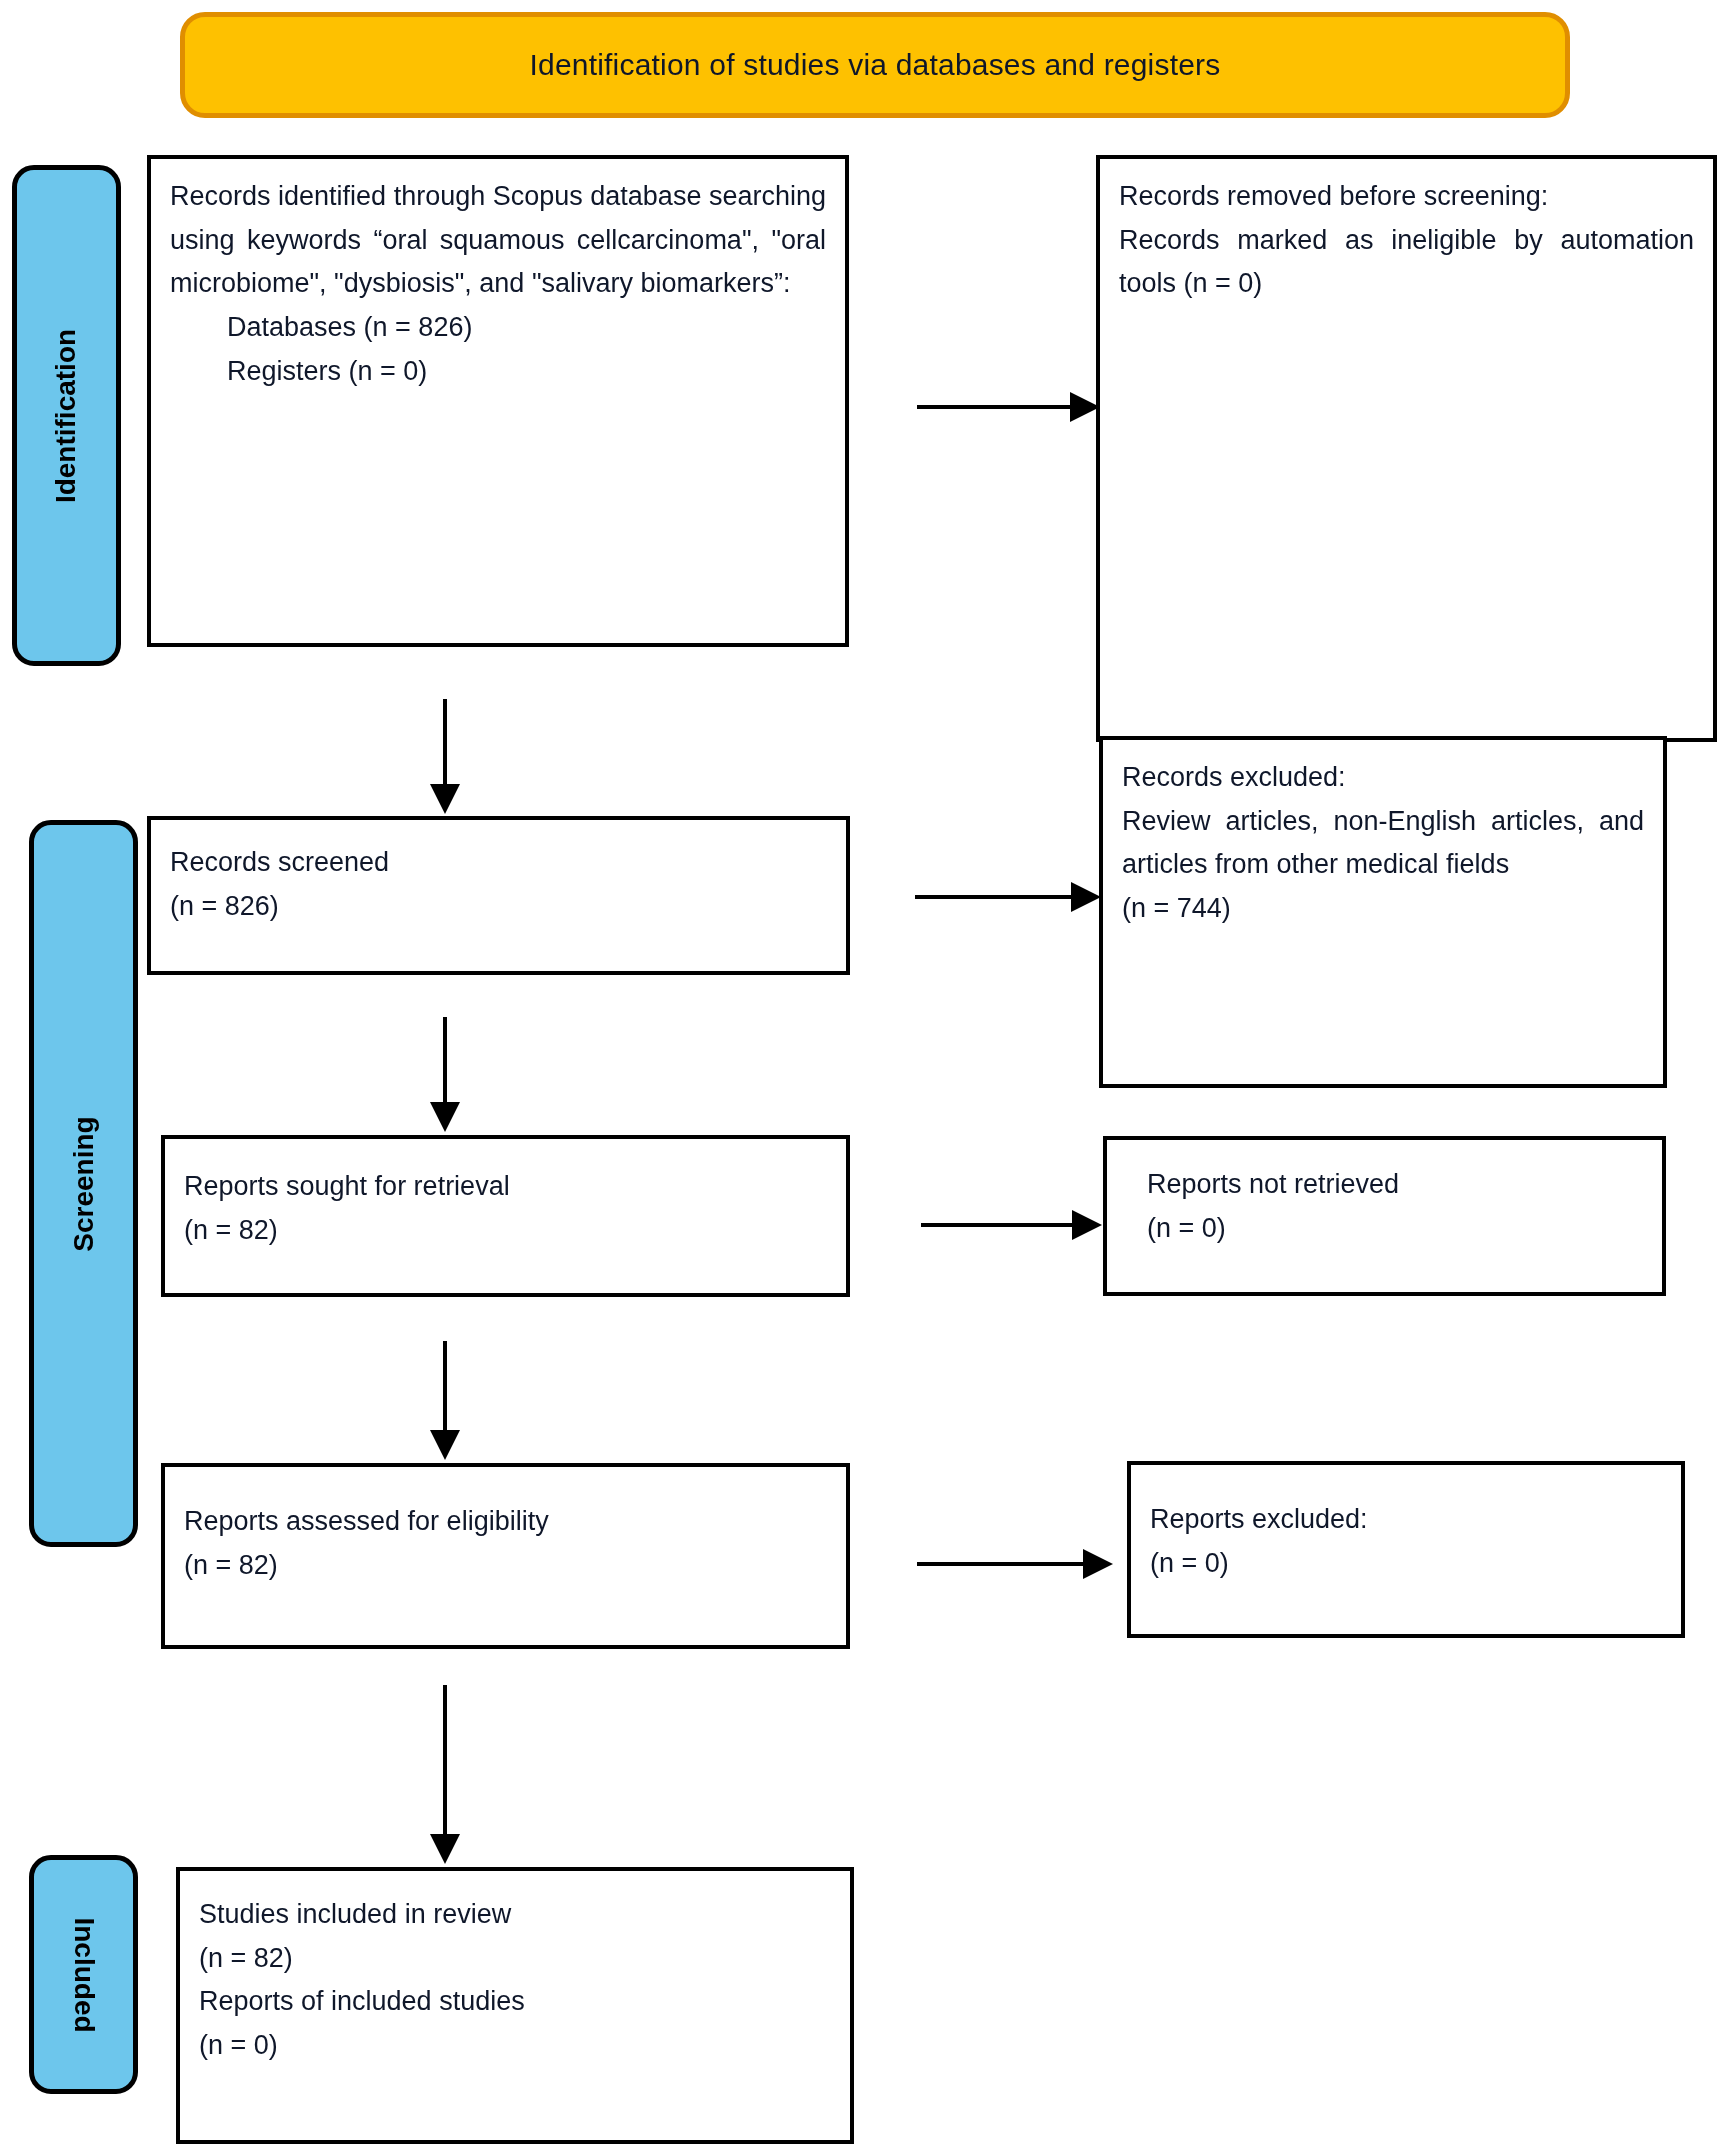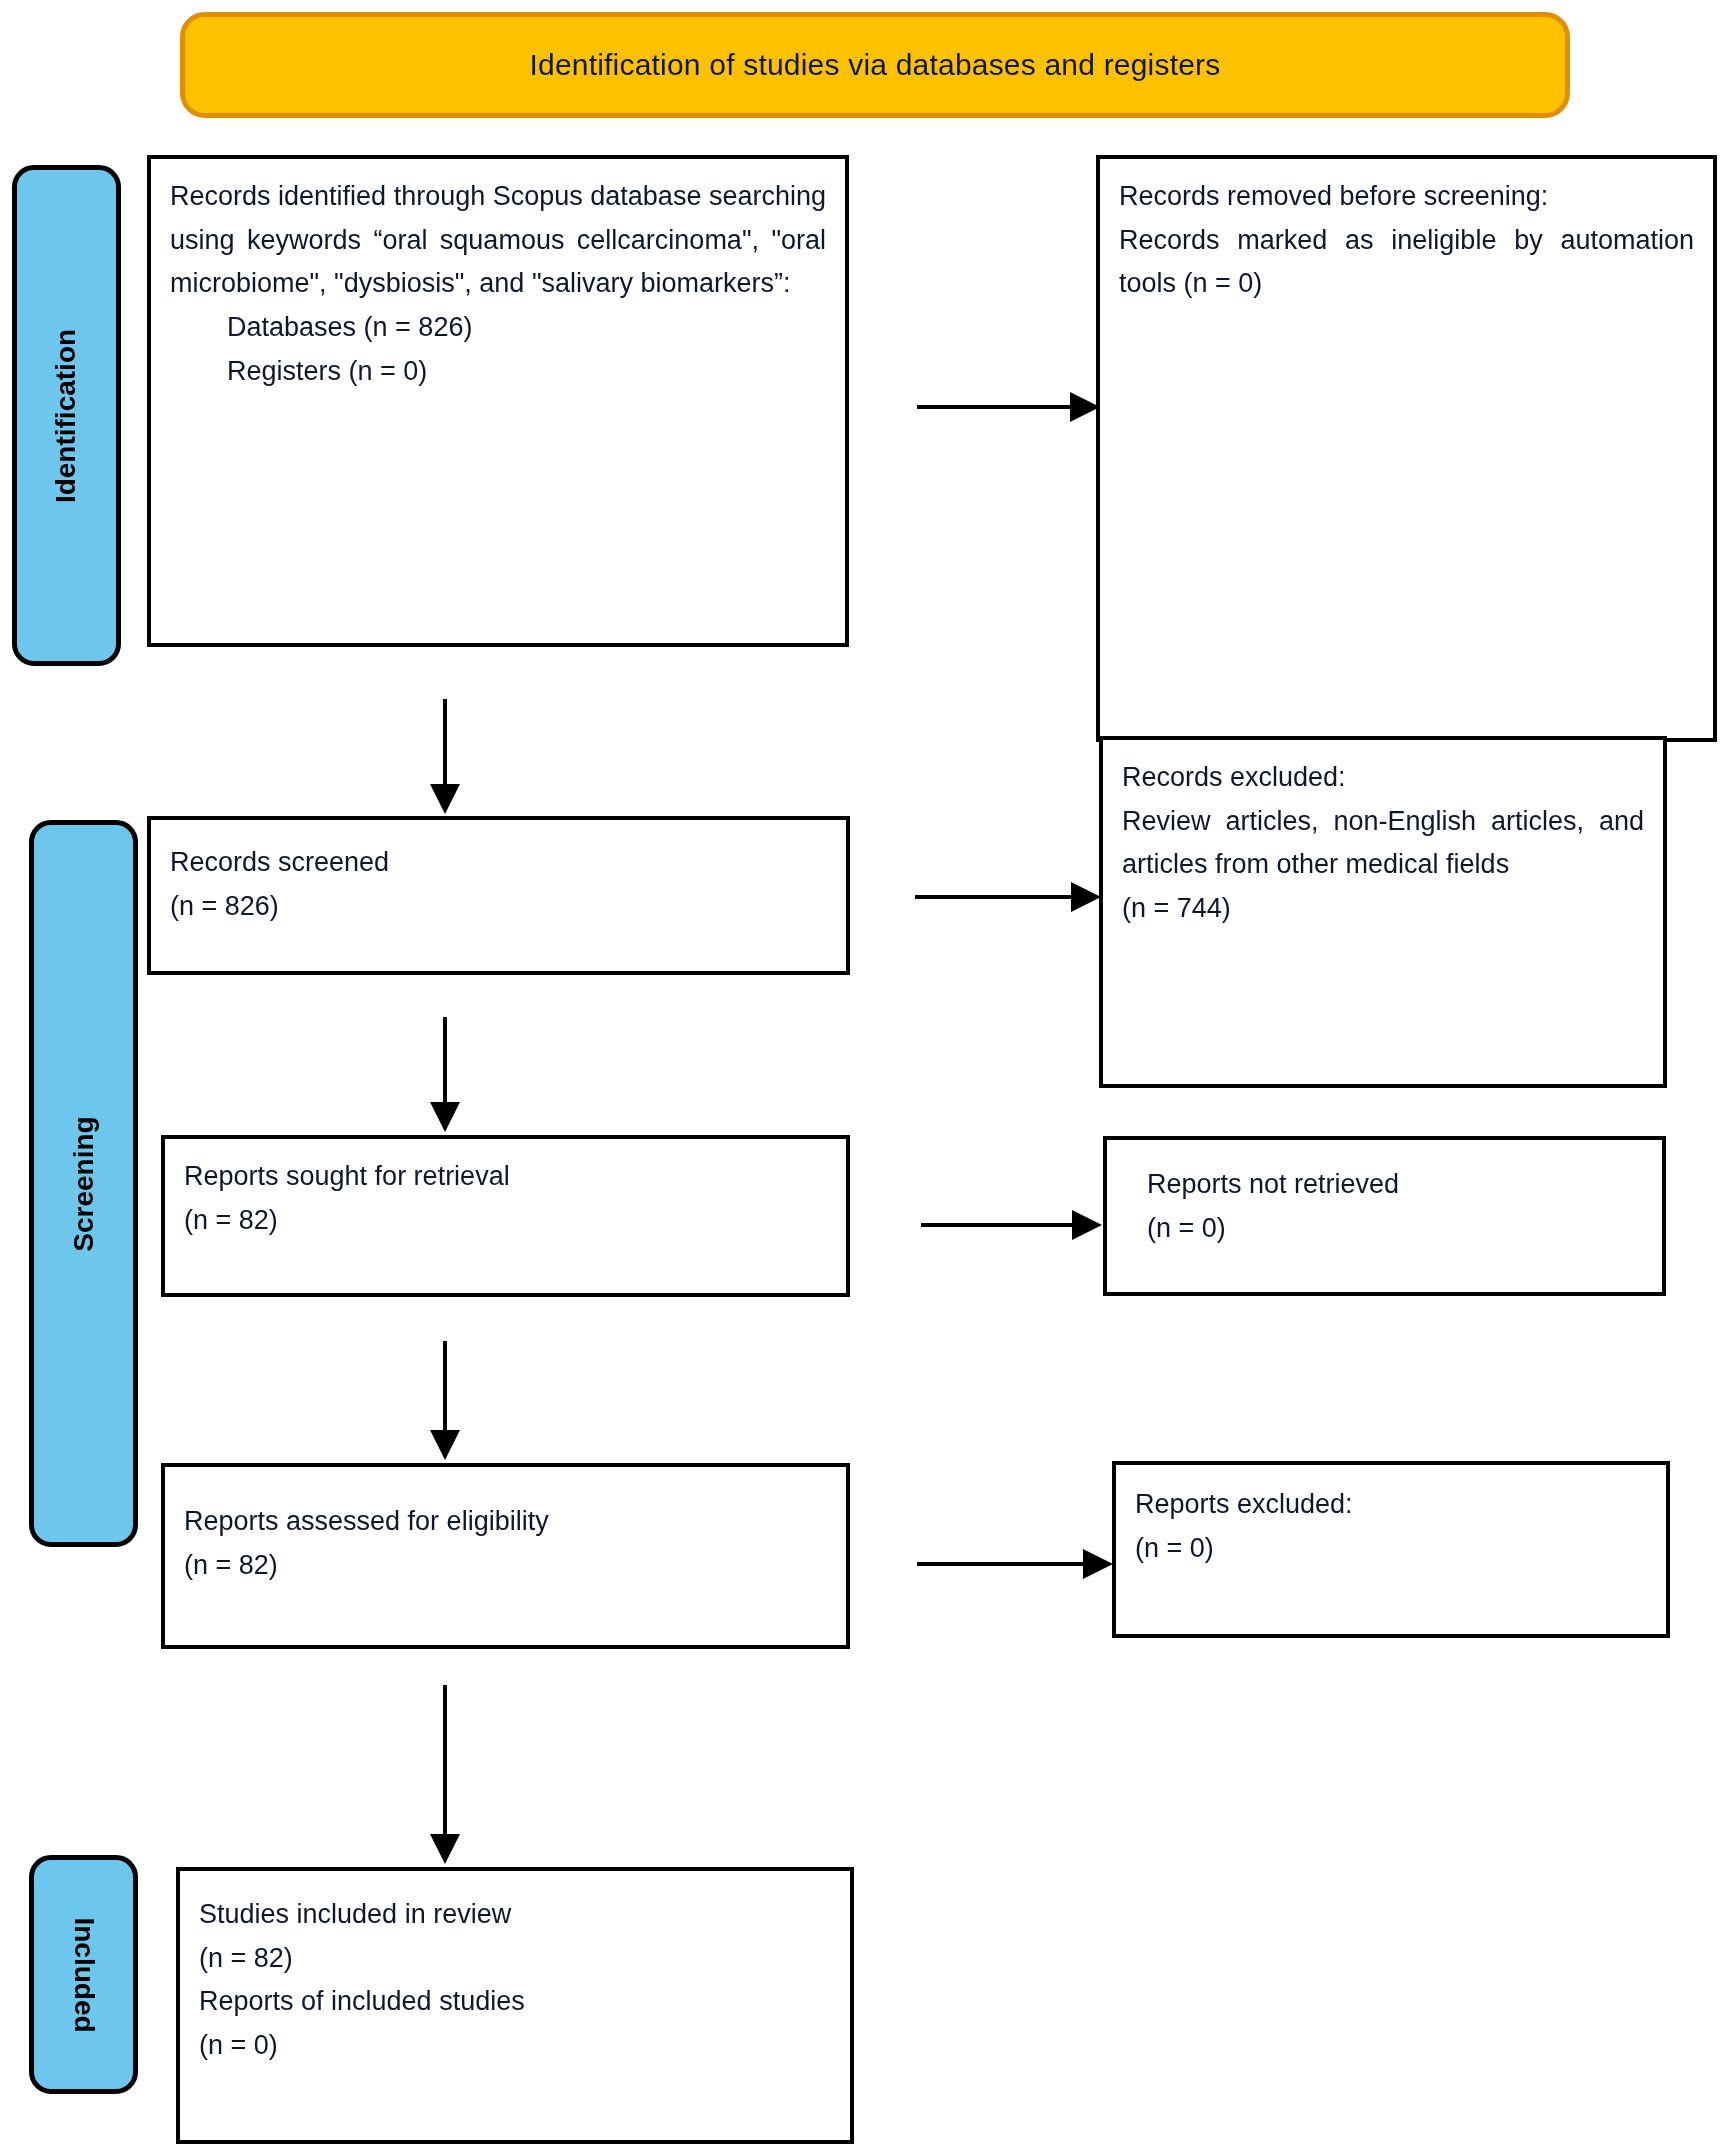--- a/index.html
+++ b/index.html
@@ -90,24 +90,24 @@
   #box-removed      { left: 1096px; top: 155px;  width: 621px; height: 587px; }
   #box-screened     { left: 147px;  top: 816px; width: 703px; height: 159px;  }
   #box-excluded     { left: 1099px; top: 736px; width: 568px; height: 352px;  }
   #box-sought       { left: 161px;  top: 1135px; width: 689px; height: 162px;  }
   #box-notretrieved { left: 1103px; top: 1136px; width: 563px; height: 160px;  }
   #box-eligibility  { left: 161px;  top: 1463px; width: 689px; height: 186px;  }
   #box-repexcluded  { left: 1112px; top: 1461px; width: 558px; height: 177px;  }
   #box-included     { left: 176px;  top: 1867px; width: 678px; height: 277px;  }
 
   #box-screened     { padding-top: 21px; }
-  #box-sought       { padding-top: 16px; }
+  #box-sought       { padding-top: 26px; }
   #box-eligibility  { padding-top: 33px; }
   #box-notretrieved { padding-top: 23px; padding-left: 40px; }
-  #box-repexcluded  { padding-top: 18px; }
+  #box-repexcluded  { padding-top: 33px; margin-left: 15px; }
   #box-included     { padding-top: 22px; }
 
   
   .arrow-h, .arrow-v {
     position: absolute;
   }
   .arrow-h .shaft {
     position: absolute;
     left: 0; top: 50%;
     height: 4.3px;

